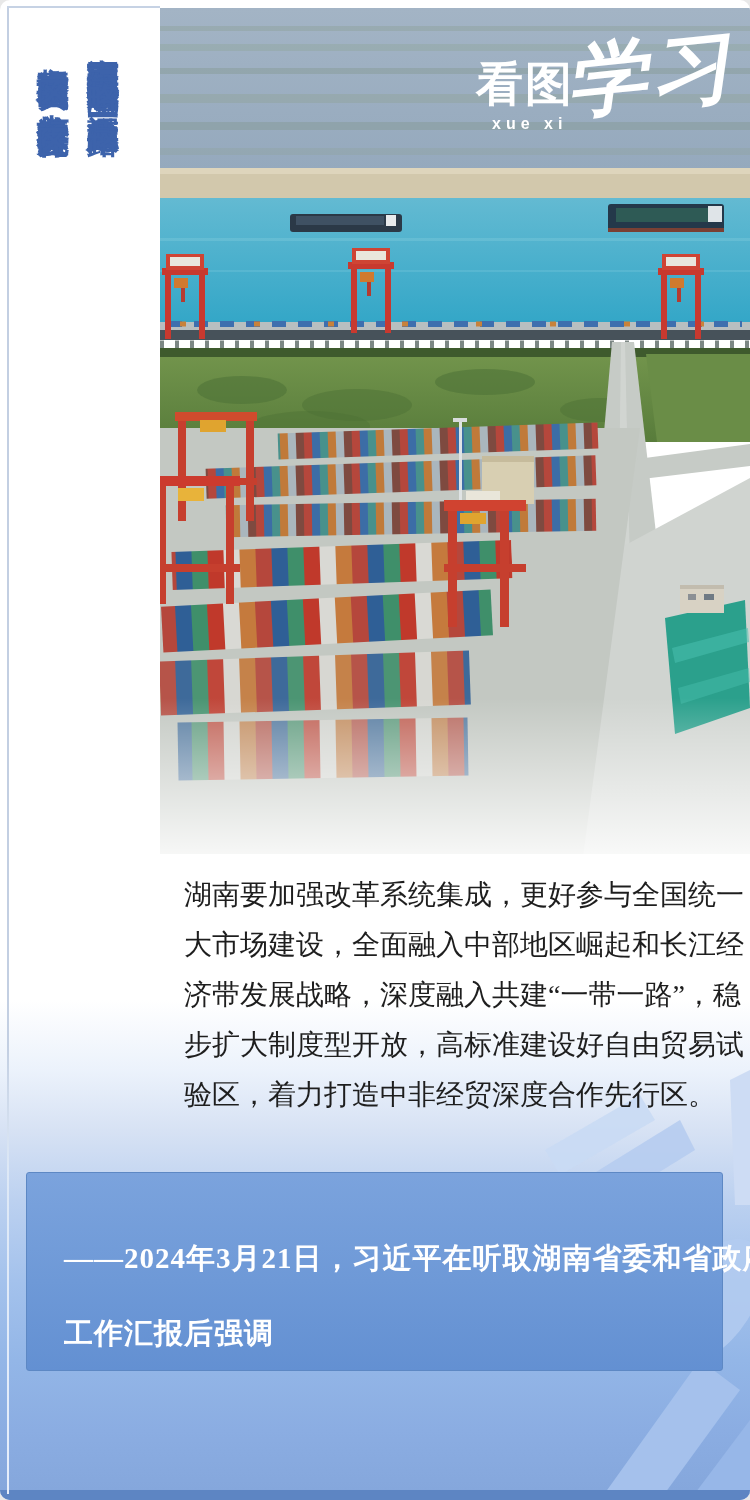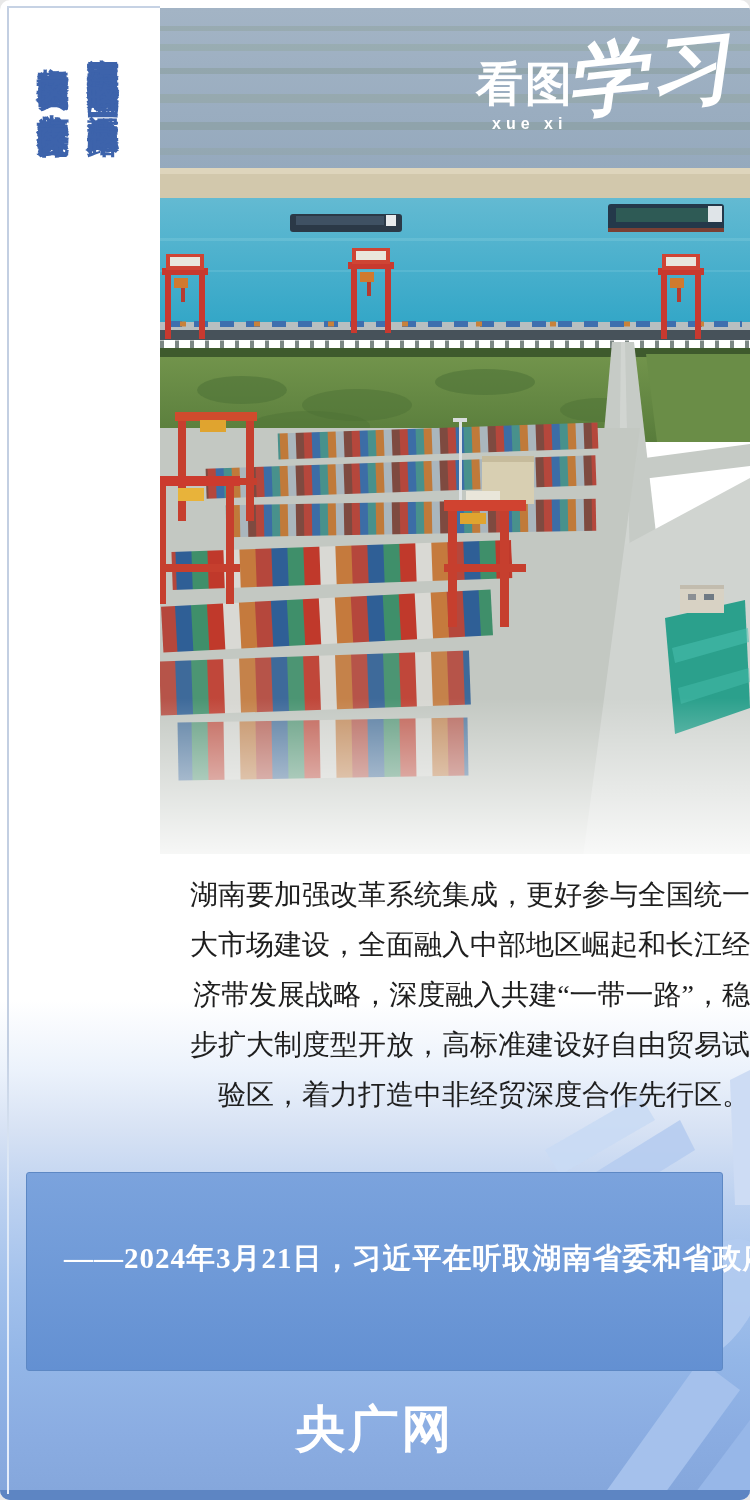--- a/index.html
+++ b/index.html
@@ -32,21 +32,21 @@
     font-family:"Liberation Serif","DejaVu Serif",serif;font-weight:700;
     font-size:32px;line-height:1.3;color:#3d63ab;letter-spacing:1px;z-index:5;
   }
   .v-col.right{left:82px;top:34px;height:1150px;}
   .v-col.left{left:32px;top:42px;height:960px;}
 
   
   .para{
     position:absolute;left:184px;top:870px;width:566px;z-index:6;
     font-family:"Liberation Serif","DejaVu Serif",serif;
-    font-size:28px;line-height:50px;color:#1e1e1e;text-align:right;
+    font-size:28px;line-height:50px;color:#1e1e1e;text-align:left;
   }
 
   
   .bottom{position:absolute;left:0;top:1000px;width:750px;height:500px;z-index:1;
     background:linear-gradient(180deg,
       rgba(255,255,255,0) 0%,
       rgba(234,241,251,0.92) 14%,
       #d7e2f4 26%,
       #bcd1f0 40%,
       #a4c2ec 56%,
@@ -258,19 +258,19 @@
       <polygon points="85,185 190,120 205,150 100,215" fill="#b6ccf0" opacity="0.9"></polygon>
       <polygon points="240,80 260,70 260,205 245,205" fill="#cddcf4"></polygon>
       <polygon points="150,260 200,215 215,240 165,285" fill="#c2d5f2" opacity="0.8"></polygon>
       <ellipse cx="225" cy="300" rx="38" ry="68" transform="rotate(32 225 300)" fill="#b3cbf0" opacity="0.85"></ellipse>
       <polygon points="110,500 210,360 250,390 170,500" fill="#a5c1ec"></polygon>
       <polygon points="200,500 260,420 260,500" fill="#97b7e8"></polygon>
     </svg>
 
     <div class="quote-box">
       <div class="qline">——2024年3月21日，习近平在听取湖南省委和省政府</div>
+      <div class="qline">工作汇报后强调</div>
     </div>
 
-    <div class="cnr-logo">央广网</div>
     <div class="bottom-strip"></div>
   </div>
 
 </div>
 
 </body></html>

